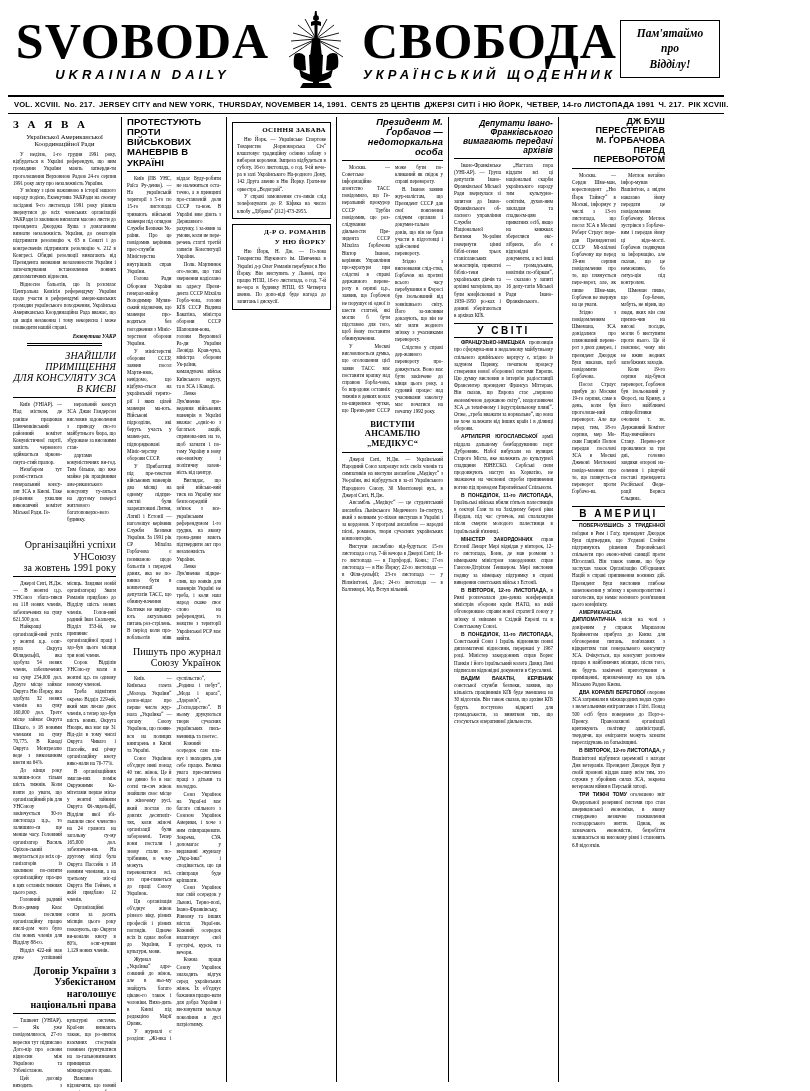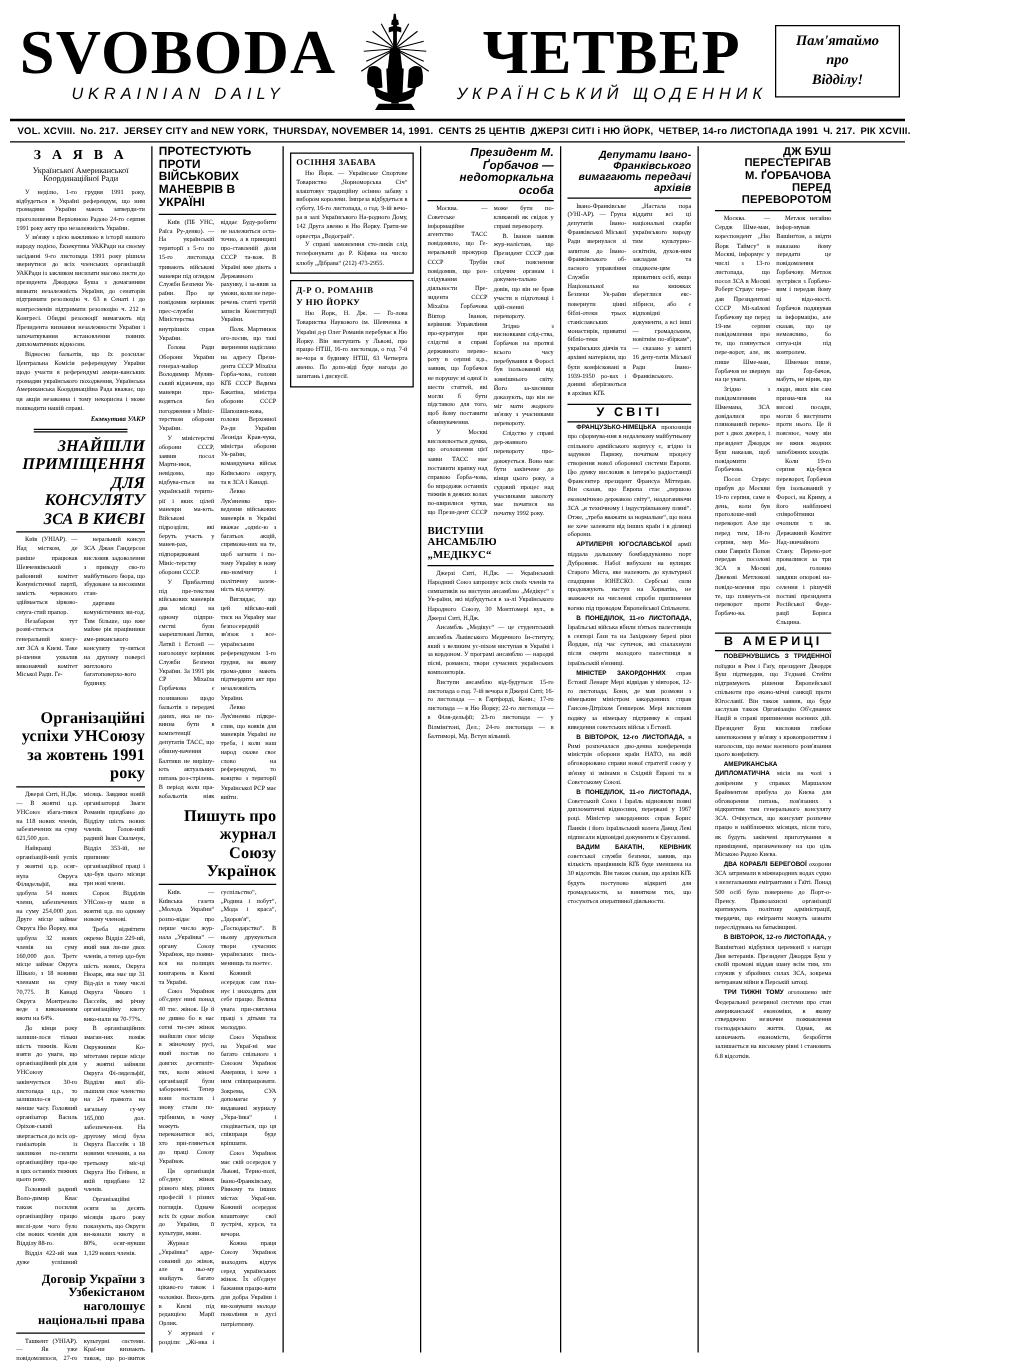--- a/index.html
+++ b/index.html
@@ -16,21 +16,21 @@
   
   .masthead { display:flex; align-items:center; justify-content:space-between; height:86px; padding:0 4px; }
   .mh-left { width:300px; text-align:center; }
   .mh-title {
     font-family:"Liberation Serif","DejaVu Serif",serif;
     font-weight:700; font-size:50px; letter-spacing:1px; line-height:0.96;
     white-space:nowrap;
   }
   .mh-sub {
     font-family:"Liberation Sans","DejaVu Sans",sans-serif;
-    font-weight:400; font-style:italic; font-size:13px; letter-spacing:4px;
+    font-weight:700; font-style:italic; font-size:13px; letter-spacing:4px;
     margin-top:2px; white-space:nowrap;
   }
   .mh-mid { width:96px; display:flex; align-items:center; justify-content:center; }
   .mh-right { width:300px; text-align:center; }
   .mh-box {
     width:100px; border:1.6px solid #000; padding:5px 4px; margin-left:auto;
     font-family:"Liberation Serif","DejaVu Serif",serif;
     font-style:italic; font-weight:700; font-size:11.5px; line-height:1.35;
     text-align:center;
   }
@@ -59,27 +59,27 @@
     font-family:"Liberation Serif","DejaVu Serif",serif;
     font-weight:700; line-height:1.05; text-align:center;
     letter-spacing:0.1px;
   }
   .hd-sans {
     font-family:"Liberation Sans","DejaVu Sans",sans-serif;
     font-weight:700; line-height:1.08;
   }
   .hd-italic { font-style:italic; }
 
-  .hd-zayava { font-size:11px; letter-spacing:3px; text-align:center; margin:2px 0 3px; }
+  .hd-zayava { font-size:11px; letter-spacing:3px; text-align:left; margin:2px 0 3px; }
   .hd-zayava-sub { font-size:6.6px; text-align:center; margin-bottom:4px; }
 
-  .hd-big { font-size:13px; font-weight:700; line-height:1.12; }
+  .hd-big { font-size:10px; font-weight:400; line-height:1.12; }
   .hd-med { font-size:10px; font-weight:700; line-height:1.12; }
   .hd-sm  { font-size:8.6px; font-weight:700; line-height:1.14; }
-  .ctr { text-align:left; }
+  .ctr { text-align:center; }
   .rt  { text-align:right; }
   .lf  { text-align:right; }
 
   .body-text {
     font-size:5.05px; line-height:1.42; text-align:justify;
     text-justify:inter-word; hyphens:auto;
     font-family:"Liberation Serif","DejaVu Serif",serif;
   }
   .body-text p { margin:0 0 0.5px 0; text-indent:7px; }
 
@@ -93,21 +93,21 @@
     text-align:center;
     font-family:"Liberation Sans","DejaVu Sans",sans-serif;
     font-weight:700; font-size:10px; letter-spacing:2.5px;
     padding:1px 0 1px; margin:4px 0 1px;
     border-top:1.3px solid #000; border-bottom:1.3px solid #000;
   }
 
   .smallbox {
     border:1.1px solid #000; padding:3px 4px; margin:5px 0;
   }
-  .smallbox .t { text-align:left; font-weight:700; font-size:7px; letter-spacing:0.4px; margin-bottom:2px; }
+  .smallbox .t { text-align:right; font-weight:700; font-size:7px; letter-spacing:0.4px; margin-bottom:2px; }
 
   .brief p { text-indent:7px; margin:0 0 1px 0; }
   .brief b { font-family:"Liberation Sans","DejaVu Sans",sans-serif; font-size:5.1px; }
 
   
   .trident { width:86px; height:80px; }
 </style>
 </head>
 <body>
 
@@ -148,21 +148,21 @@
           <path d="M64 45 q-6 -3 -10 2 l-1 14 q7 2 12 -3 q1 -8 -1 -13 z"></path>
           <path d="M36 46 q7 -3 14 0 l-1 20 q-6 2 -12 0 z"></path>
           <rect x="40" y="62" width="6" height="12"></rect>
           <path d="M30 74 l26 0 l3 5 l-32 0 z"></path>
           <path d="M26 60 q8 6 17 6 q9 0 17 -6 l-2 8 q-7 5 -15 5 q-8 0 -15 -5 z"></path>
         </g>
       </svg>
     </div>
 
     <div class="mh-right">
-      <div class="mh-title">ЧЕТВЕР</div>
+      <div class="mh-title">СВОБОДА</div>
       <div class="mh-sub">УКРАЇНСЬКИЙ ЩОДЕННИК</div>
     </div>
 
     <div class="mh-flag">
       <div class="mh-box">
         <div>Пам'ятаймо</div>
         <div>про</div>
         <div>Відділу!</div>
       </div>
     </div>

